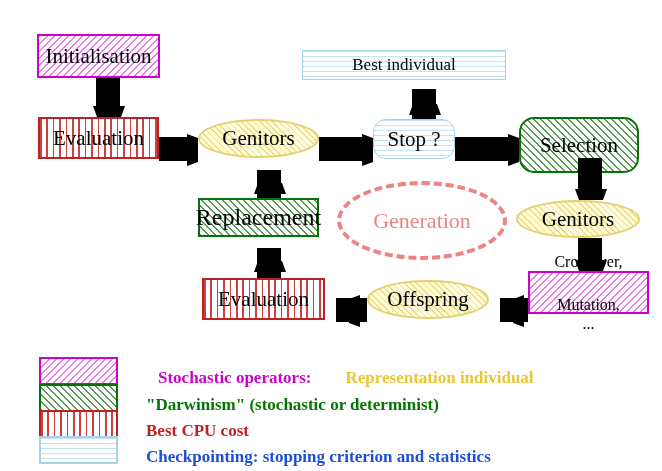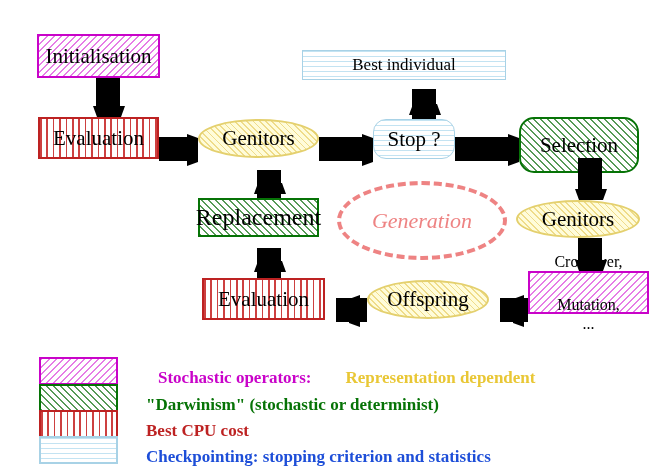--- a/index.html
+++ b/index.html
@@ -31,21 +31,21 @@
     border: 2px solid #a8d2e6; background-color: #fff;
     background-image: repeating-linear-gradient(180deg, #c3e3f2 0, #c3e3f2 1.4px, transparent 1.4px, transparent 5px);
   }
   .ellipse-yellow {
     border: 2px solid #e4d06e; border-radius: 50%;
     background-color: #fffcda;
     background-image: repeating-linear-gradient(45deg, #efdc8a 0, #efdc8a 1.2px, transparent 1.2px, transparent 4.4px);
   }
   .ellipse-dashed {
     border: 4px dashed #ee8383; border-radius: 50%;
-    color: #ee8383; font-size: 22px; background: transparent; font-style: italic;
+    color: #ee8383; font-size: 22px; background: transparent;
   }
 
   
   .aline { position: absolute; background: #000; }
   .ah { position: absolute; width: 0; height: 0; }
   .ah-down  { border-left: 4px solid transparent; border-right: 4px solid transparent; border-top: 11px solid #000; }
   .ah-up    { border-left: 4px solid transparent; border-right: 4px solid transparent; border-bottom: 11px solid #000; }
   .ah-right { border-top: 4px solid transparent; border-bottom: 4px solid transparent; border-left: 11px solid #000; }
   .ah-left  { border-top: 4px solid transparent; border-bottom: 4px solid transparent; border-right: 11px solid #000; }
 
@@ -142,21 +142,21 @@
     <div class="ah ah-up" style="left:242px; top:225px;"></div>
   </div>
 
   <div>
     <div class="aline" style="left:245px; top:158px; width:2px; height:28px;"></div>
     <div class="ah ah-up" style="left:242px; top:147px;"></div>
   </div>
 
   <div class="swatch hatch-magenta" style="top:345px;"></div>
   <div class="legend-text" style="top:344px;">
-    <span class="lt-magenta">Stochastic operators:</span><span class="lt-gold">Representation dependent</span>
+    <span class="lt-magenta">Stochastic operators:</span><span class="lt-gold">Representation individual</span>
   </div>
 
   <div class="swatch hatch-green" style="top:372px;"></div>
   <div class="legend-text lt-green" style="top:371px;">"Darwinism" (stochastic or determinist)</div>
 
   <div class="swatch stripes-red" style="top:398px;"></div>
   <div class="legend-text lt-red" style="top:397px;">Best CPU cost</div>
 
   <div class="swatch stripes-cyan" style="top:424px;"></div>
   <div class="legend-text lt-cyan" style="top:423px;">Checkpointing: stopping criterion and statistics</div>

